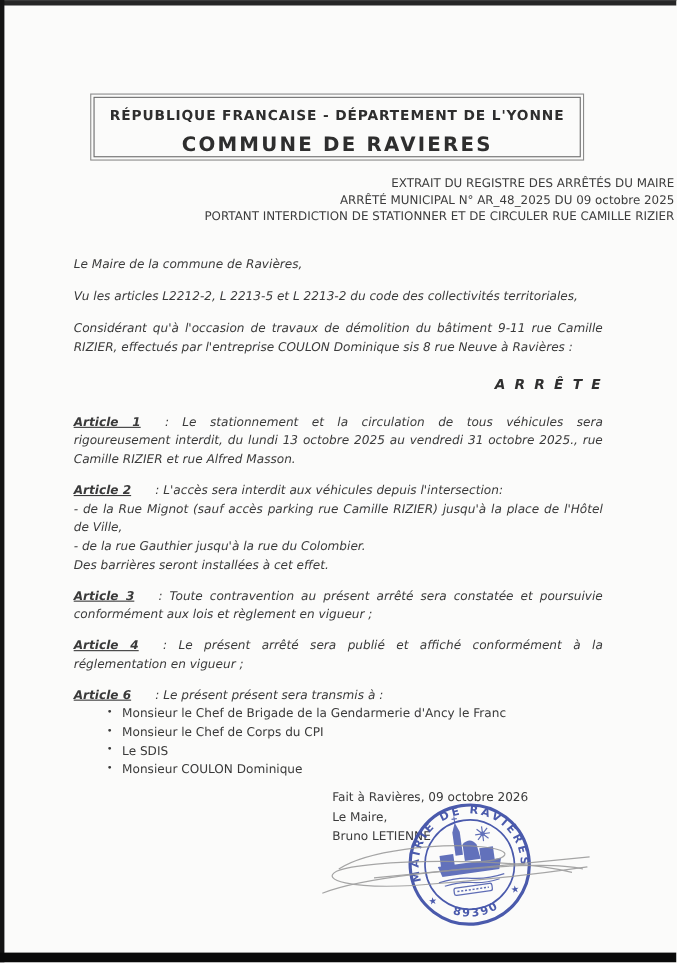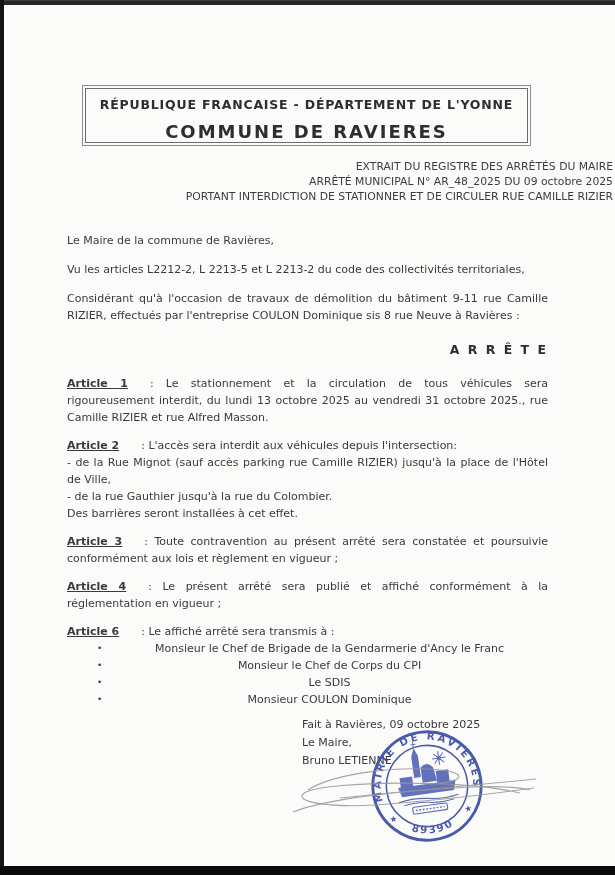--- a/index.html
+++ b/index.html
@@ -21,27 +21,27 @@
     box-shadow:0 0 0 2px #fbfbfa, 0 0 0 3px #8b8b8b;
     text-align:center;
   }
   .header-line1{margin-top:8px;font-size:12.5px;font-weight:bold;letter-spacing:0.8px;color:#2e2e2e;white-space:nowrap;}
   .header-line2{margin-top:9px;font-size:18px;font-weight:bold;letter-spacing:2px;color:#2e2e2e;white-space:nowrap;}
 
   .doc-title{position:absolute;left:0;top:159px;width:613px;text-align:right;
     font-size:10.8px;line-height:15px;color:#3c3c3c;white-space:nowrap;}
 
   .body-text{position:absolute;left:67px;top:232px;width:481px;font-size:11px;line-height:17px;text-align:justify;}
-  .body-text p{margin:0;}
+  .body-text p{margin:0;font-style:italic;}
   .gap12{margin-top:12px !important;}
   .gap11{margin-top:11px !important;}
   .gap17{margin-top:17px !important;}
   .decree-heading{text-align:right;font-weight:bold;font-size:12.5px;letter-spacing:2px;color:#2f2f2f;}
   .art-label{font-weight:bold;text-decoration:underline;margin-right:22px;}
-  ul.transmit{list-style:none;margin:0;padding:0 0 0 30px;text-align:center;}
+  ul.transmit{list-style:none;margin:0;padding:0 0 0 30px;text-align:left;}
   ul.transmit li{position:relative;padding-left:14px;}
   ul.transmit li::before{content:"•";position:absolute;left:0;top:0;font-size:9px;line-height:17px;}
 
   .sign-block{position:absolute;left:302px;top:716px;font-size:11px;line-height:18px;text-align:left;}
 
   .stamp-wrap{position:absolute;left:369px;top:728px;width:116px;height:116px;transform:rotate(-8deg);opacity:0.92;}
   .signature-svg{position:absolute;left:0;top:0;pointer-events:none;}
 </style>
 </head>
 <body>
@@ -72,31 +72,31 @@
 
   <p class="gap11"><span class="art-label">Article 2</span><span>: L'accès sera interdit aux véhicules depuis l'intersection:</span></p>
   <p>- de la Rue Mignot (sauf accès parking rue Camille RIZIER) jusqu'à la place de l'Hôtel de Ville,</p>
   <p>- de la rue Gauthier jusqu'à la rue du Colombier.</p>
   <p>Des barrières seront installées à cet effet.</p>
 
   <p class="gap11"><span class="art-label">Article 3</span><span>: Toute contravention au présent arrêté sera constatée et poursuivie conformément aux lois et règlement en vigueur ;</span></p>
 
   <p class="gap11"><span class="art-label">Article 4</span><span>: Le présent arrêté sera publié et affiché conformément à la réglementation en vigueur ;</span></p>
 
-  <p class="gap11"><span class="art-label">Article 6</span><span>: Le affiché arrêté sera transmis à :</span></p>
+  <p class="gap11"><span class="art-label">Article 6</span><span>: Le présent présent sera transmis à :</span></p>
   <ul class="transmit">
     <li>Monsieur le Chef de Brigade de la Gendarmerie d'Ancy le Franc</li>
     <li>Monsieur le Chef de Corps du CPI</li>
     <li>Le SDIS</li>
     <li>Monsieur COULON Dominique</li>
   </ul>
 </div>
 
 <div class="sign-block">
-  <div>Fait à Ravières, 09 octobre 2025</div>
+  <div>Fait à Ravières, 09 octobre 2026</div>
   <div>Le Maire,</div>
   <div>Bruno LETIENNE</div>
 </div>
 
 <div class="stamp-wrap">
   <svg width="116" height="116" viewBox="0 0 120 120">
     <g stroke="#3b4da6" fill="none">
       <circle cx="60" cy="60" r="56" stroke-width="3"></circle>
       <circle cx="60" cy="60" r="42" stroke-width="1.6"></circle>
     </g>

